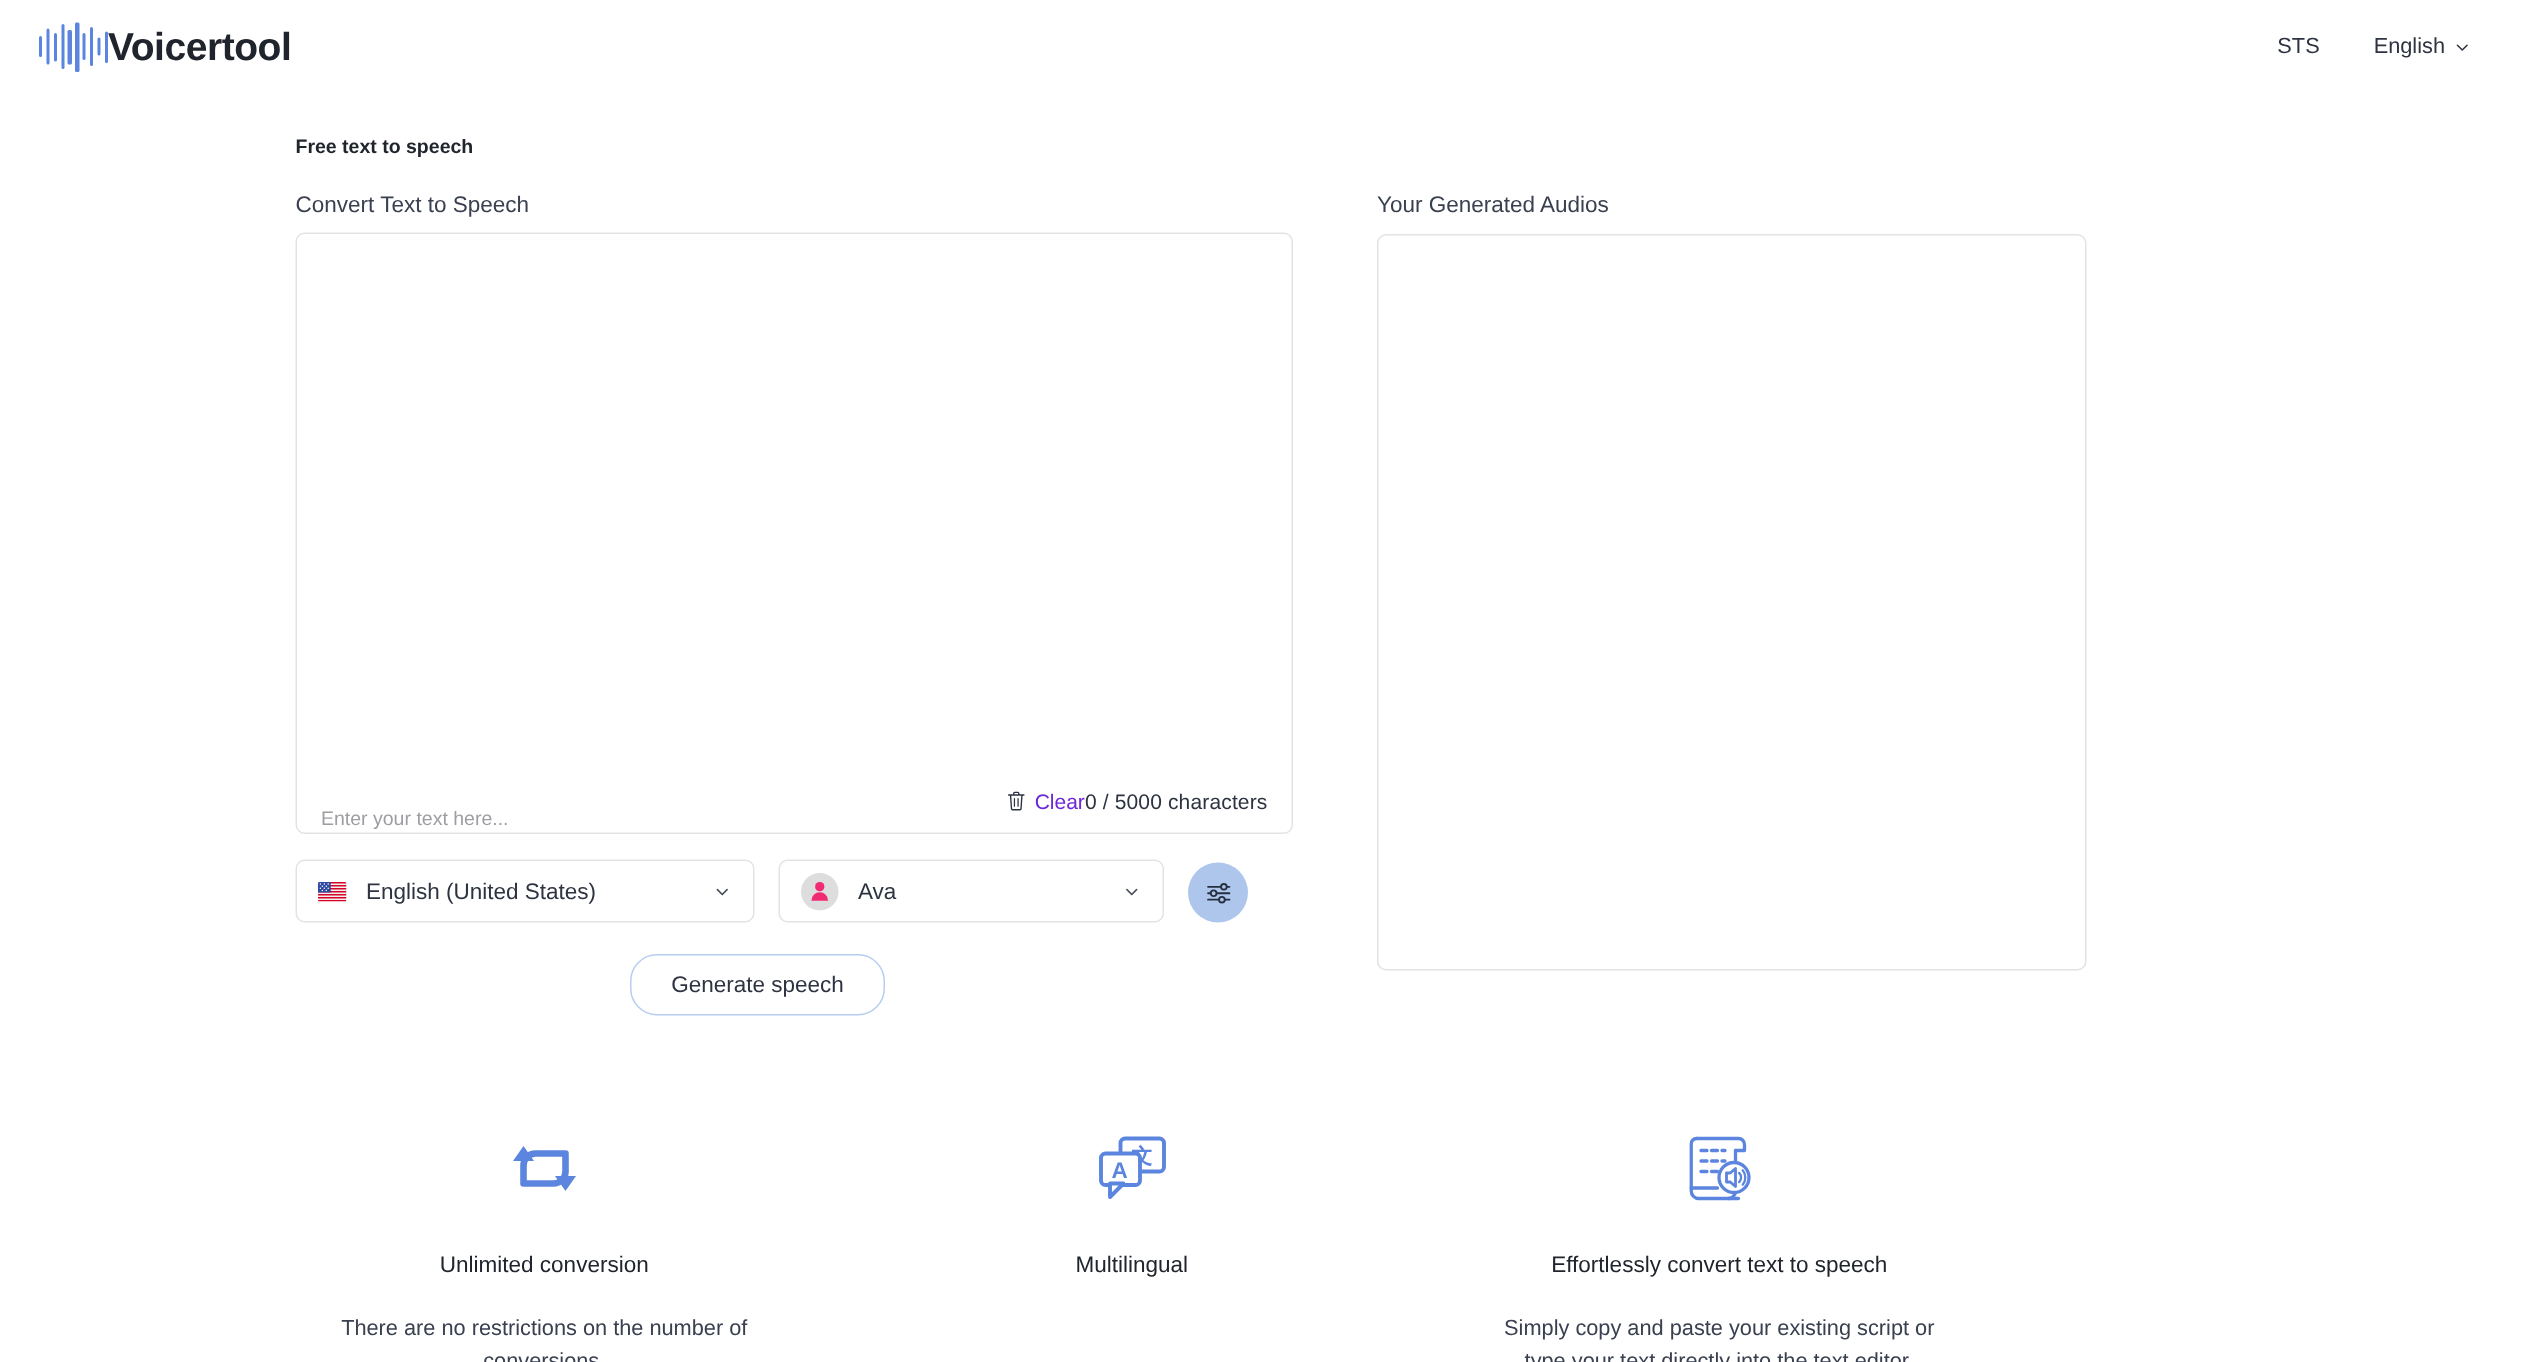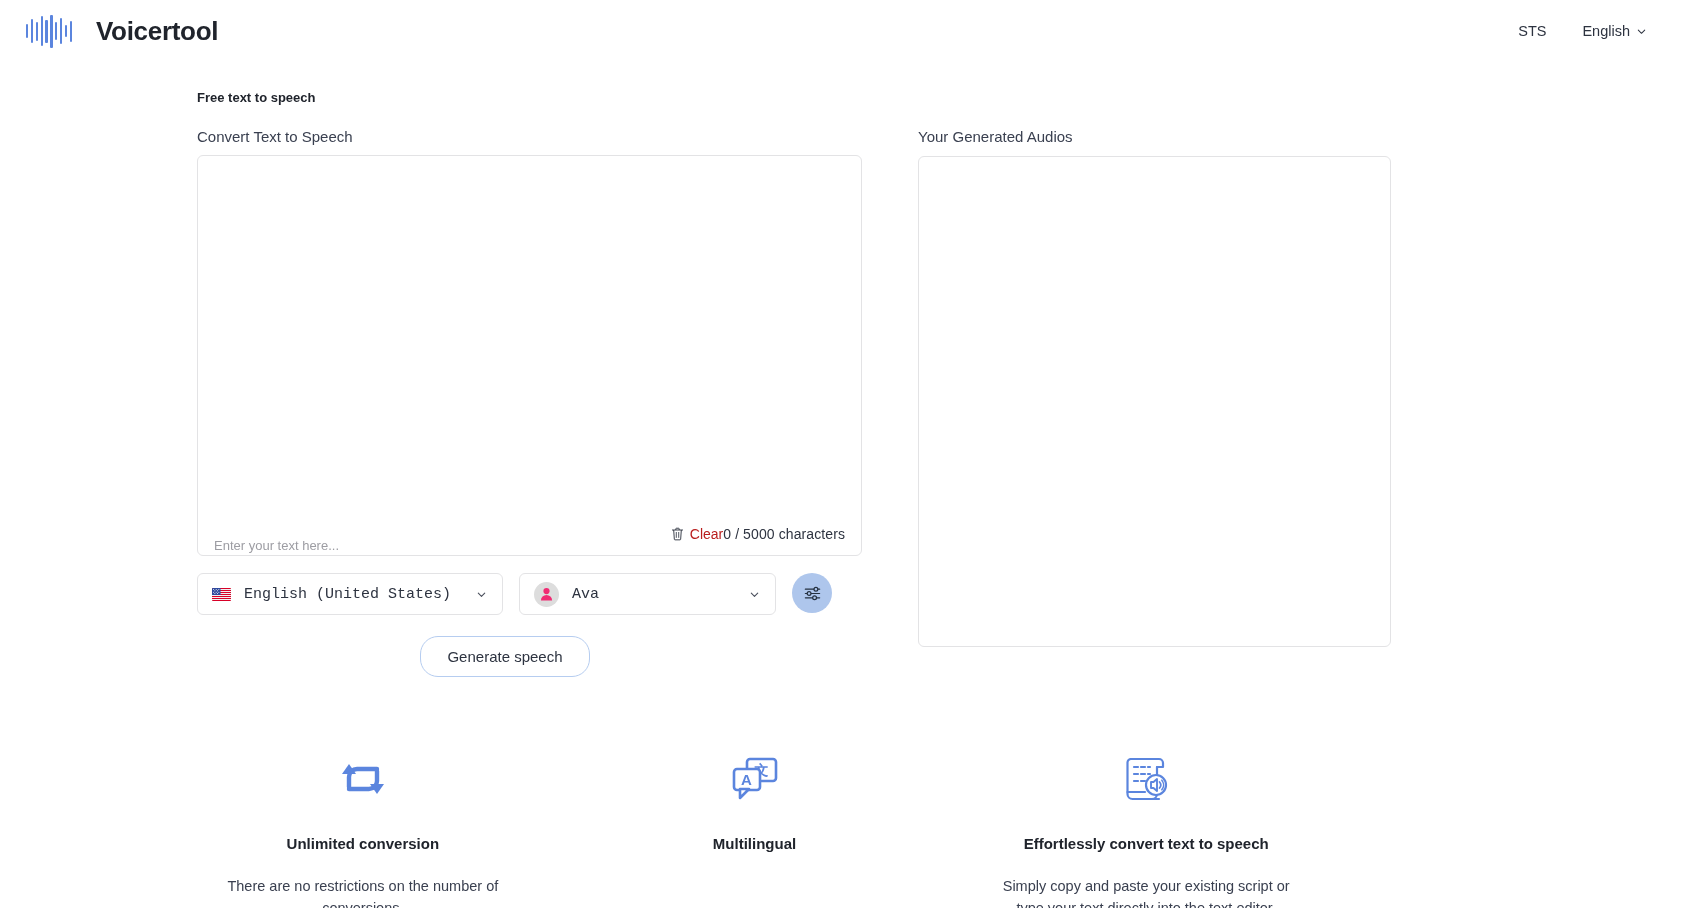--- a/index.html
+++ b/index.html
@@ -17,21 +17,21 @@
     height: 62px;
     display: flex;
     align-items: center;
     justify-content: space-between;
     padding: 0 26px 0 26px;
     background: #ffffff;
   }
   .brand {
     display: flex;
     align-items: center;
-    gap: 24px;
+    gap: 0;
   }
   .logo-wave {
     display: flex;
     align-items: center;
     gap: 2.5px;
     height: 38px;
     width: 46px;
     justify-content: center;
   }
   .logo-wave i {
@@ -125,34 +125,33 @@
     padding: 10px 16px 13px 16px;
     font-size: 14px;
     color: #3a4050;
   }
   .clear-btn {
     display: flex;
     align-items: center;
     gap: 6px;
     cursor: pointer;
     font-size: 14px;
-    color: #b91c1c;
+    color: #6d28d9;
   }
   .char-count {
     font-size: 14px;
     color: #2d3340;
     letter-spacing: 0.1px;
   }
 
   .controls-row {
     display: flex;
-    align-items: flex-start;
+    align-items: flex-end;
     gap: 16px;
     margin-top: 17px;
-    font-family: Liberation Mono, monospace;
   }
   .select-box {
     height: 42px;
     border: 1px solid #e3e3e5;
     border-radius: 6px;
     background: #fff;
     display: flex;
     align-items: center;
     justify-content: space-between;
     padding: 0 15px 0 14px;
@@ -230,21 +229,21 @@
   }
   .feature-icon {
     height: 60px;
     display: flex;
     align-items: center;
     justify-content: center;
     margin-bottom: 26px;
   }
   .feature-title {
     font-size: 15px;
-    font-weight: bold;
+    font-weight: normal;
     color: #20242c;
     margin-bottom: 23px;
   }
   .feature-desc {
     font-size: 14.5px;
     color: #3a4050;
     line-height: 1.52;
     max-width: 300px;
     margin: 0 auto;
   }

